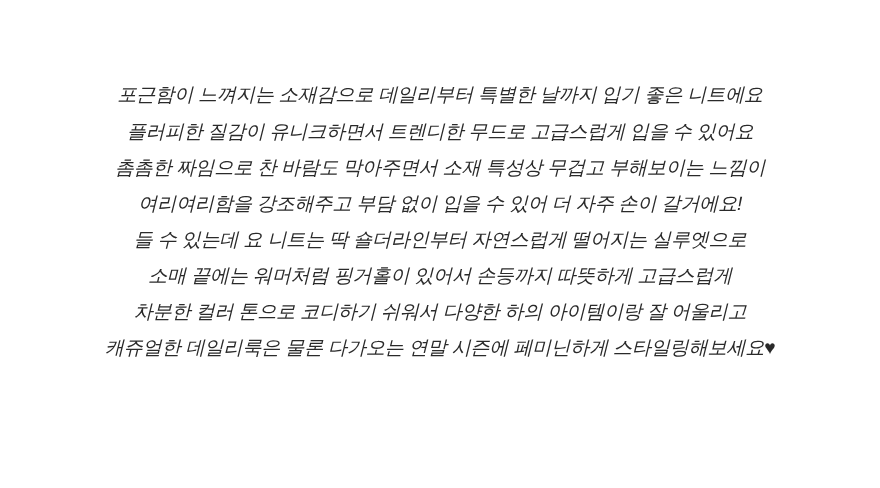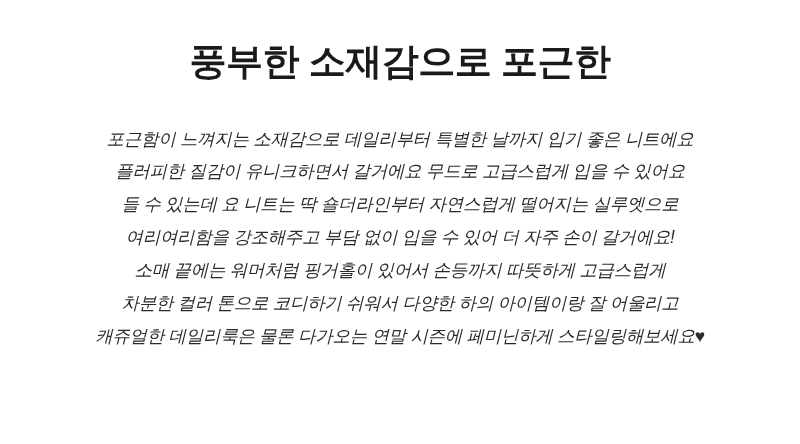--- a/index.html
+++ b/index.html
@@ -51,26 +51,26 @@
     white-space: nowrap;
     font-style: italic;
   }
 </style>
 </head>
 <body>
 
 <div class="page">
 
   <h1 class="headline">
-    <span class="headline-line">풍부한 소재감으로 포근한</span>
   </h1>
 
   <div class="body-copy">
     <span class="body-line">포근함이 느껴지는 소재감으로 데일리부터 특별한 날까지 입기 좋은 니트에요</span>
-    <span class="body-line">플러피한 질감이 유니크하면서 갈거에요 무드로 고급스럽게 입을 수 있어요</span>
+    <span class="body-line">플러피한 질감이 유니크하면서 트렌디한 무드로 고급스럽게 입을 수 있어요</span>
+    <span class="body-line">촘촘한 짜임으로 찬 바람도 막아주면서 소재 특성상 무겁고 부해보이는 느낌이</span>
+    <span class="body-line">여리여리함을 강조해주고 부담 없이 입을 수 있어 더 자주 손이 갈거에요!</span>
     <span class="body-line">들 수 있는데 요 니트는 딱 숄더라인부터 자연스럽게 떨어지는 실루엣으로</span>
-    <span class="body-line">여리여리함을 강조해주고 부담 없이 입을 수 있어 더 자주 손이 갈거에요!</span>
     <span class="body-line">소매 끝에는 워머처럼 핑거홀이 있어서 손등까지 따뜻하게 고급스럽게</span>
     <span class="body-line">차분한 컬러 톤으로 코디하기 쉬워서 다양한 하의 아이템이랑 잘 어울리고</span>
     <span class="body-line">캐쥬얼한 데일리룩은 물론 다가오는 연말 시즌에 페미닌하게 스타일링해보세요♥</span>
   </div>
 
 </div>
 
 </body></html>

